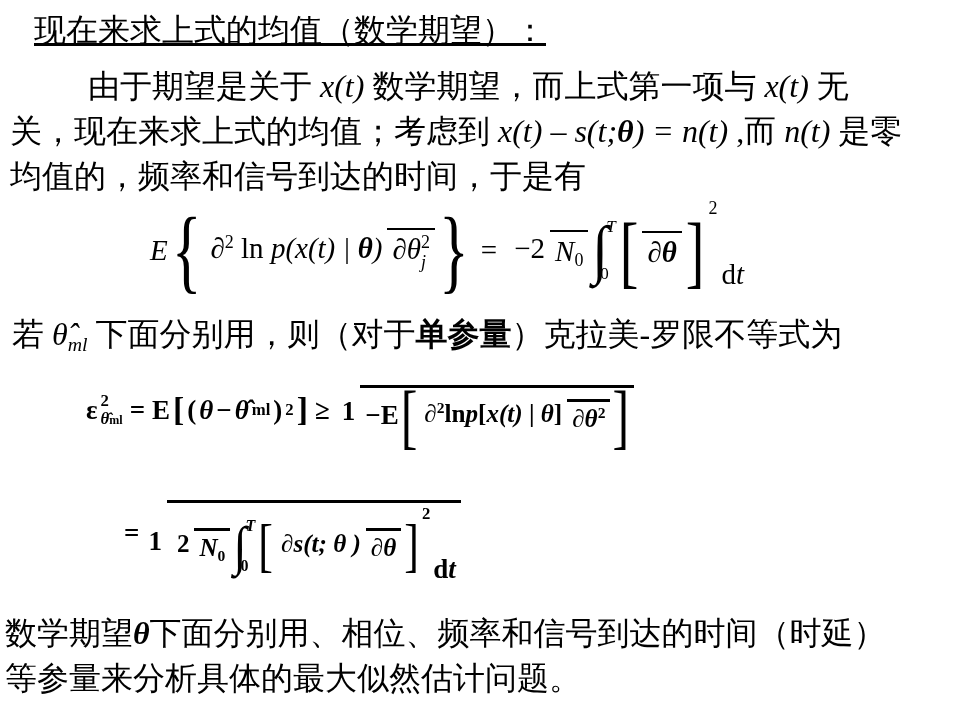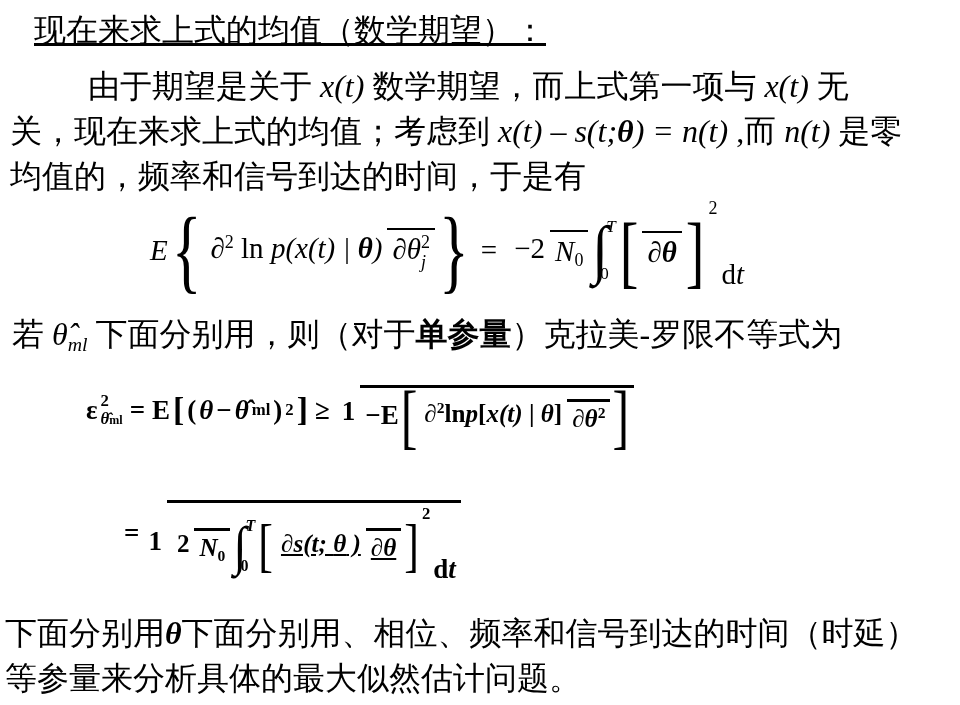--- a/index.html
+++ b/index.html
@@ -57,21 +57,21 @@
   
   .f3 { left:124px; top:500px; font-size:27px; font-weight:bold; gap:4px; align-items:flex-start; }
   .f3 .frac > .den { border-top-width:3px; }
   .f3 .eqs { margin-top:18px; }
   .f3 .brk3 { font-size:44px; transform:scaleY(1.35); }
   .f3 .intglyph { font-size:48px; }
   .f3 .lims { height:56px; font-size:16px; margin-left:-1px; }
   .f3 .lims .lo { margin-left:-5px; }
   .f3 .denrow { display:inline-flex; align-items:center; gap:3px; }
   .f3 .coef { font-size:0.93em; }
-  .f3 .innerfrac { font-size:0.93em;text-decoration:underline; }
+  .f3 .innerfrac { font-size:0.93em; }
 
   .eqnum { left:812px; top:537px; font-size:31px; }
   .para1 { left:10px; top:64px; }
   .para1 .indent { padding-left:78px; }
   .para3 { left:5px; top:611px; }
 </style>
 </head>
 <body>
 
 <div class="slide">
@@ -188,20 +188,20 @@
           <span class="topsup">2</span>
           <span class="nowrap"><span class="rm">d</span><span class="mi">t</span></span>
         </span>
       </span>
     </span>
   </div>
 
 
   <div class="abs cjk para3">
     <div>
-      <span>下面分别用</span><span class="mb">θ</span><span>下面分别用、相位、频率和信号到达的时间（时延）</span>
+      <span>数学期望</span><span class="mb">θ</span><span>下面分别用、相位、频率和信号到达的时间（时延）</span>
     </div>
     <div>
       <span>等参量来分析具体的最大似然估计问题。</span>
     </div>
   </div>
 
 </div>
 
 </body></html>

